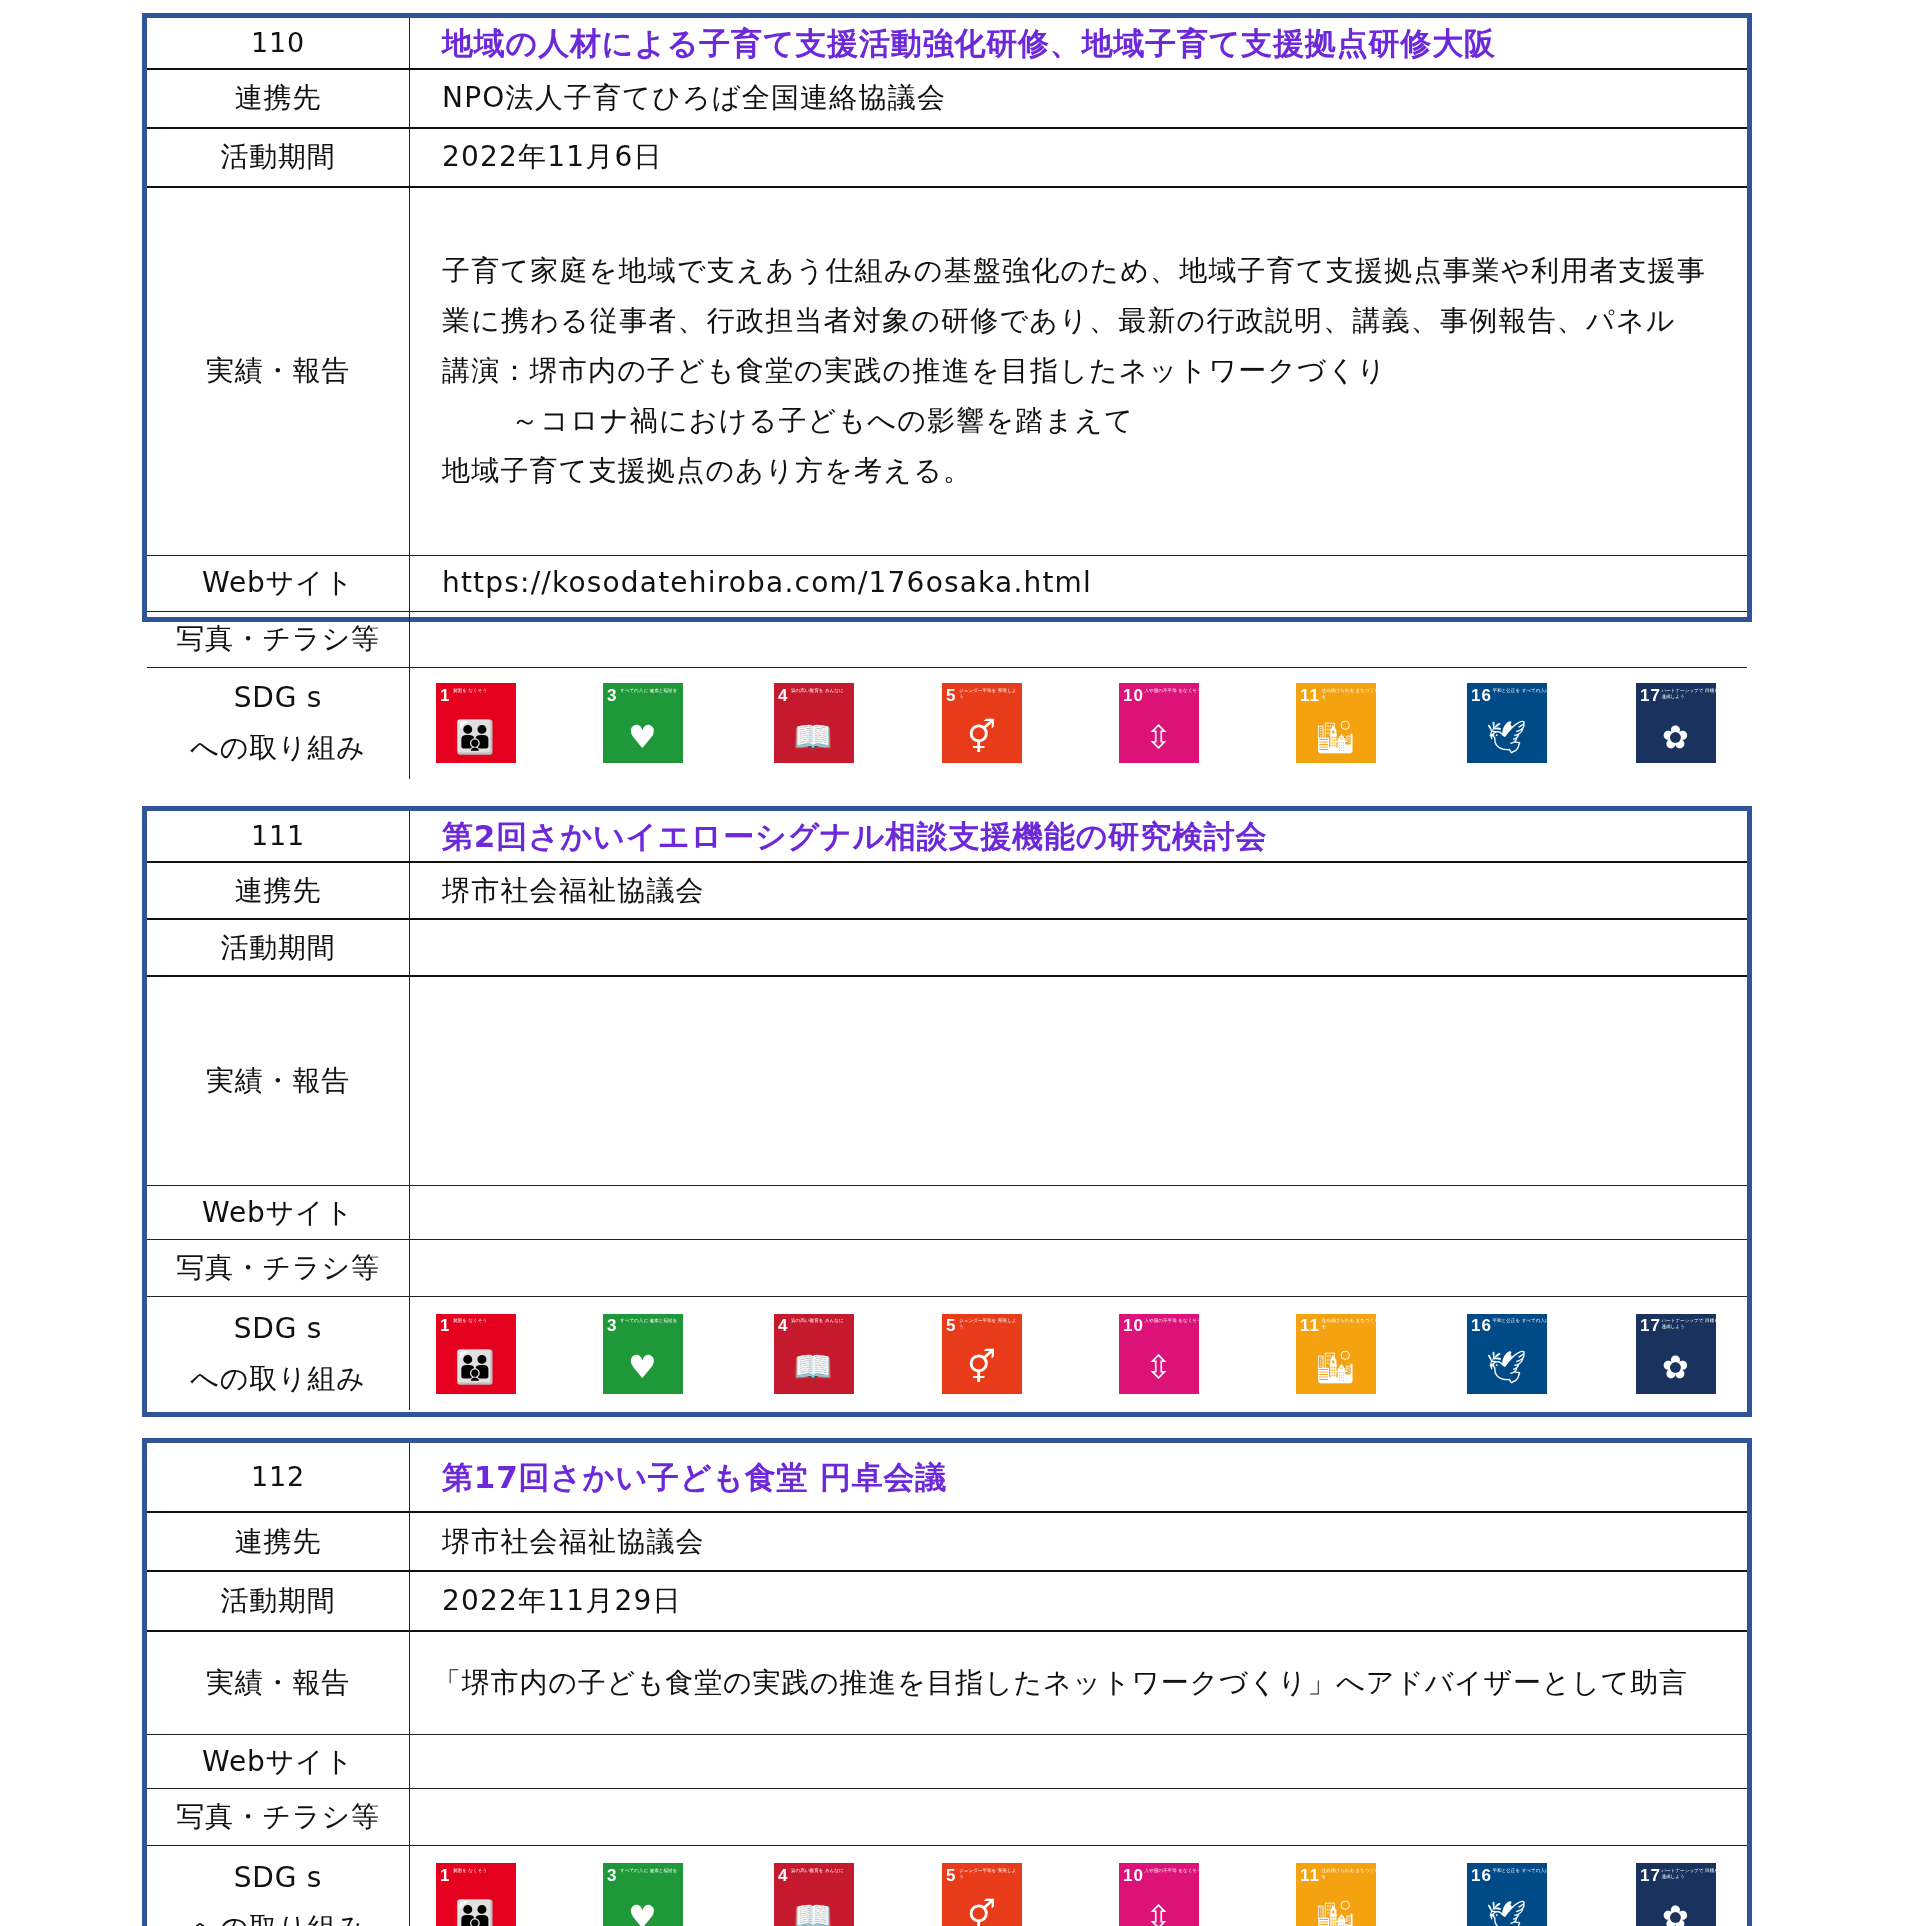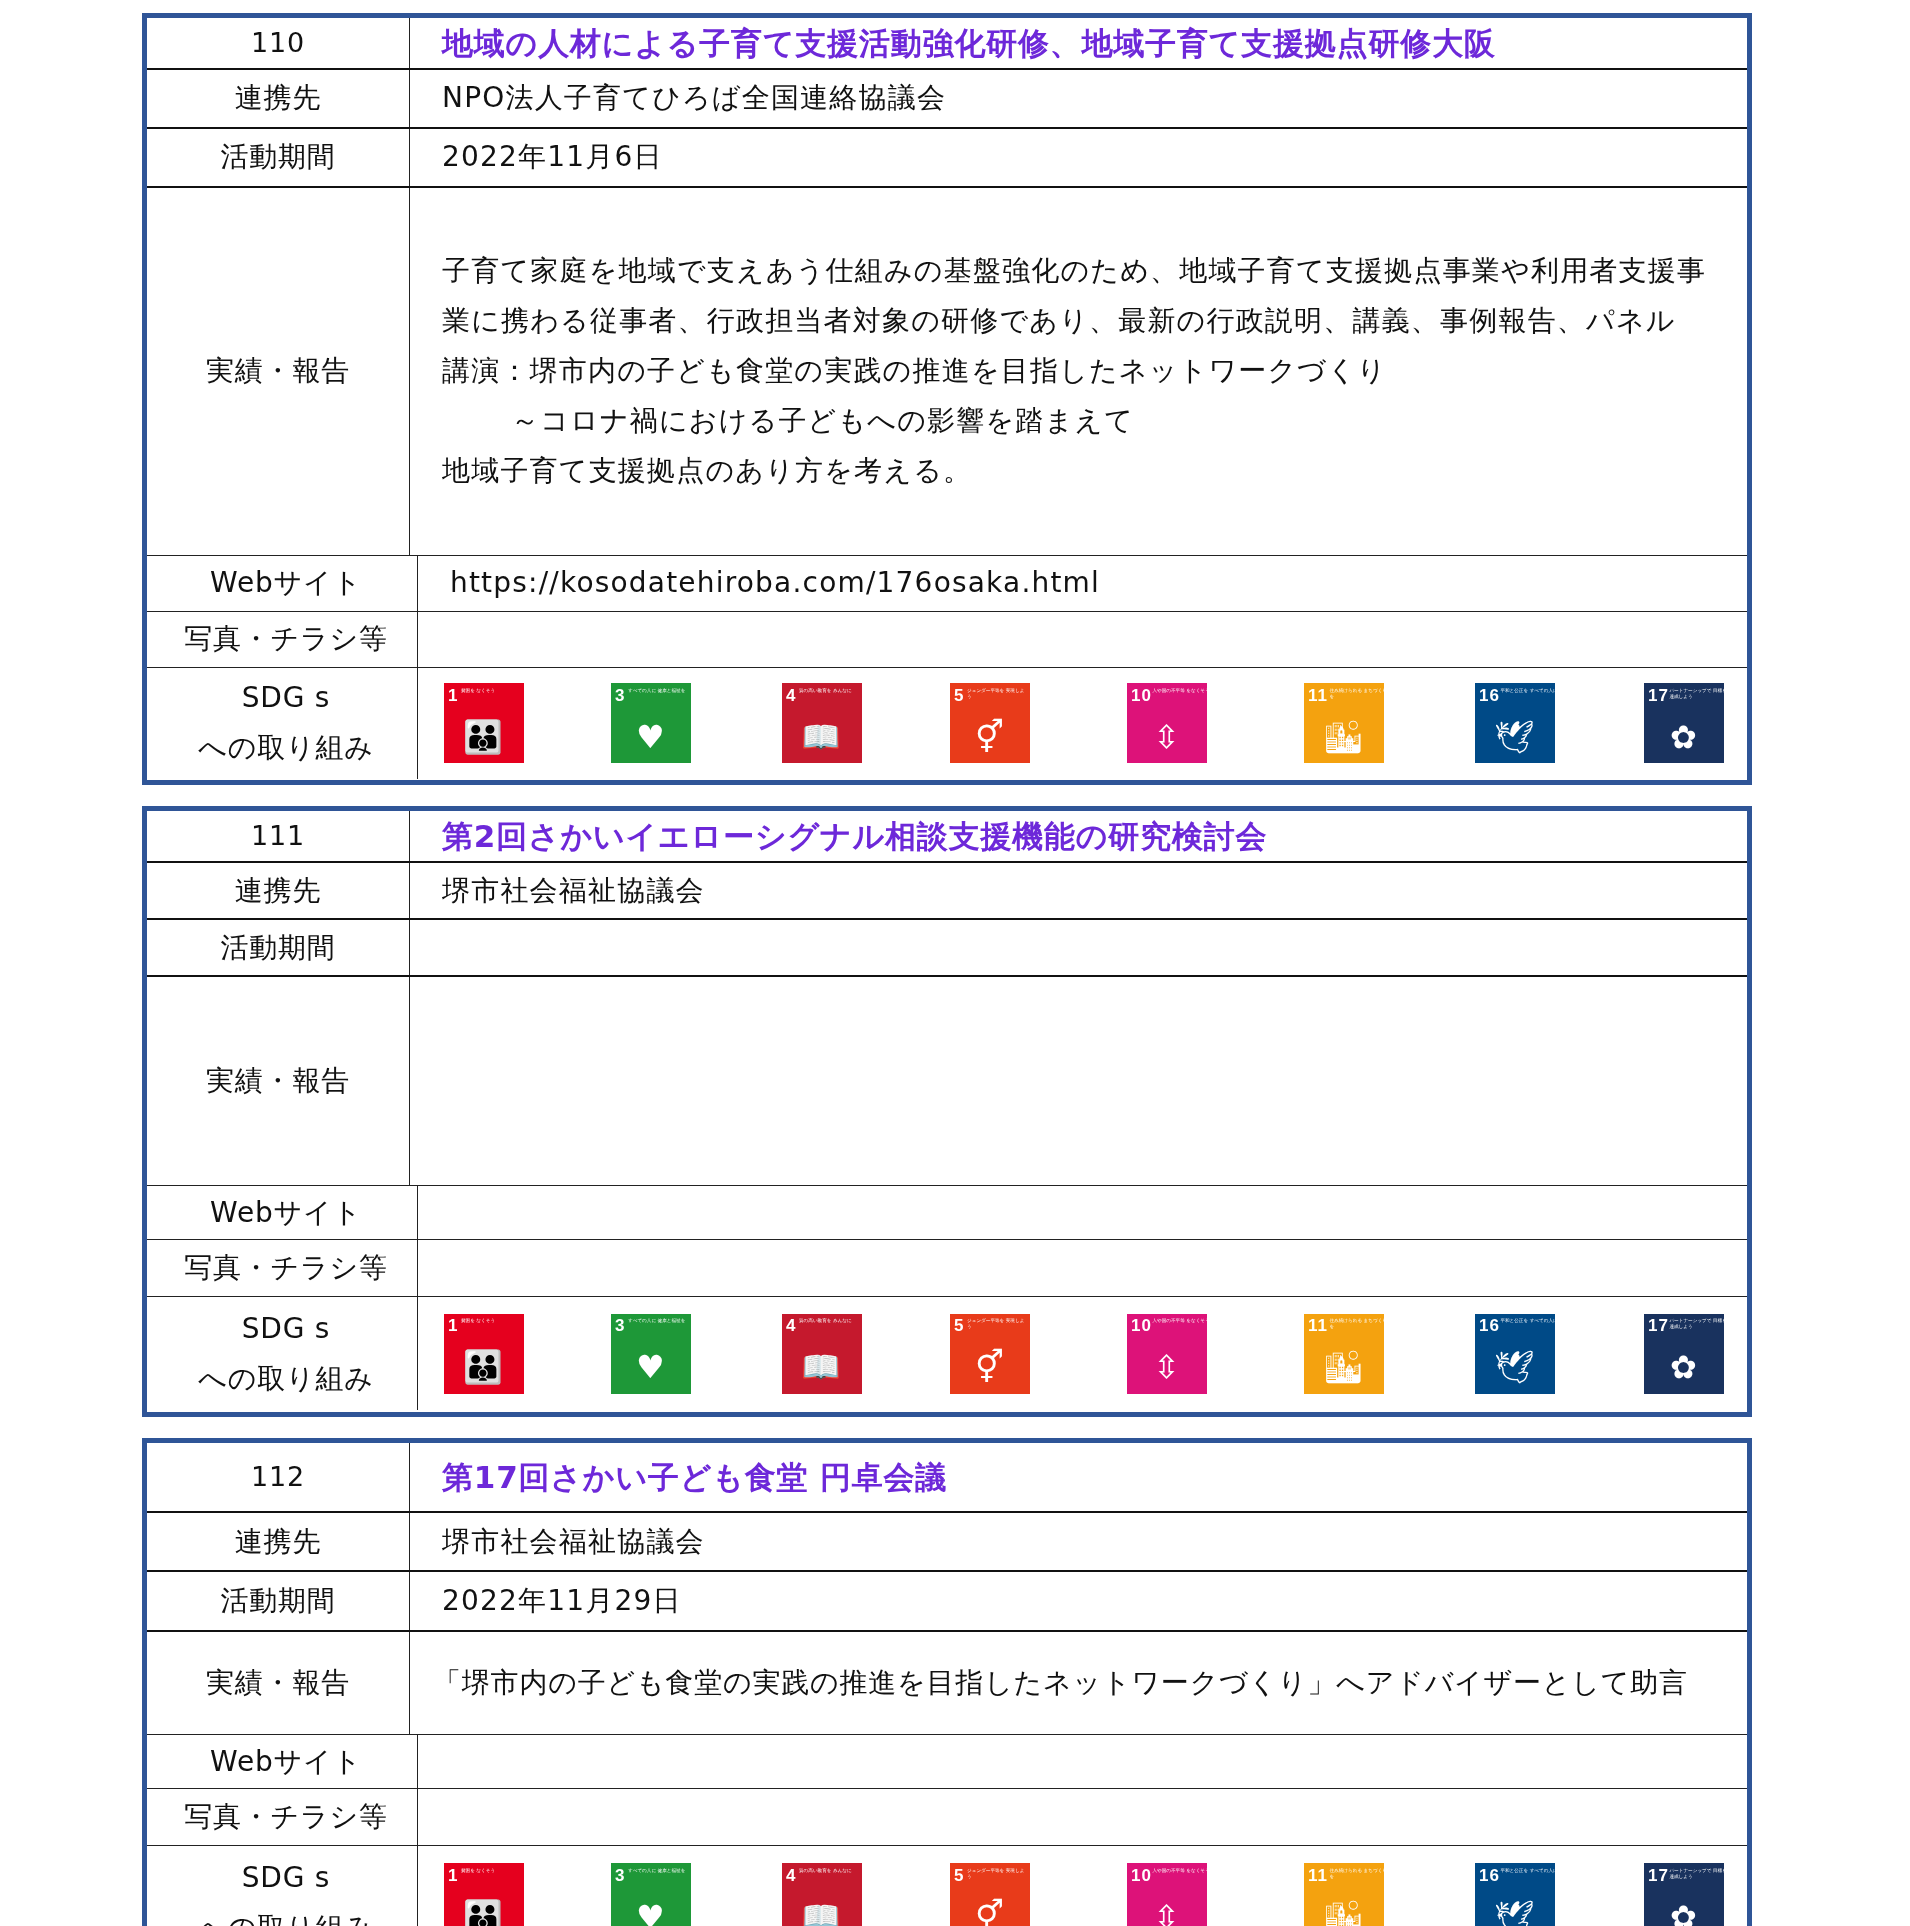--- a/index.html
+++ b/index.html
@@ -2,21 +2,21 @@
 <html style="font-size:6.2px"><head>
 <meta charset="utf-8">
 <style>
   html, body { margin:0; padding:0; background:#ffffff; }
   body { width:1911px; height:2534px; position:relative; overflow:hidden;
          font-family:"DejaVu Sans","Liberation Sans",sans-serif; color:#111; }
   .record { position:absolute; left:142px; width:1610px; box-sizing:border-box;
             border:5.4px solid #2f5597; background:#fff; }
   .row { display:flex; box-sizing:border-box; border-top:2.3px solid #111; }
   .row.first { border-top:none; }
-  .row.thin { border-top:1.5px solid #222;padding-left:8px; }
+  .row.thin { border-top:1.5px solid #222; }
   .label { width:263px; flex:0 0 263px; box-sizing:border-box;
            border-right:1.2px solid #222; display:flex; flex-direction:column;
            align-items:center; justify-content:center; text-align:center;
            font-size:28px; line-height:50px; letter-spacing:0.8px; }
   .value { flex:1; box-sizing:border-box; padding:0 27px 0 32px;
            display:flex; flex-direction:column; justify-content:center;
            font-size:28px; line-height:50px; letter-spacing:1.2px; }
   .title { color:#6d28d9; font-weight:bold; font-size:31px; letter-spacing:0.8px; }
   .num { font-size:27px; }
   .indent { padding-left:69px; }
@@ -27,21 +27,21 @@
              font-size:17px; line-height:17px; font-family:"Liberation Sans",sans-serif; }
   .sdg-cap { position:absolute; left:17px; top:4.6px; font-size:4.6px; line-height:6.2px;
              width:58px; letter-spacing:0; }
   .sdg-pict { position:absolute; left:50%; bottom:8.5px; transform:translateX(-50%);
               font-size:32px; line-height:35px; }
   .sdg-icon.wide .sdg-cap { left:25.4px; }
 </style>
 </head>
 <body>
 
-<div class="record" style="top:12.7px; height:772px;">
+<div class="record" style="top:12.7px; height:609px;">
   <div class="row first" style="height:50px;">
     <div class="label num">110</div>
     <div class="value title">地域の人材による子育て支援活動強化研修、地域子育て支援拠点研修大阪</div>
   </div>
   <div class="row" style="height:59px;">
     <div class="label">連携先</div>
     <div class="value">NPO法人子育てひろば全国連絡協議会</div>
   </div>
   <div class="row" style="height:59px;">
     <div class="label">活動期間</div>

